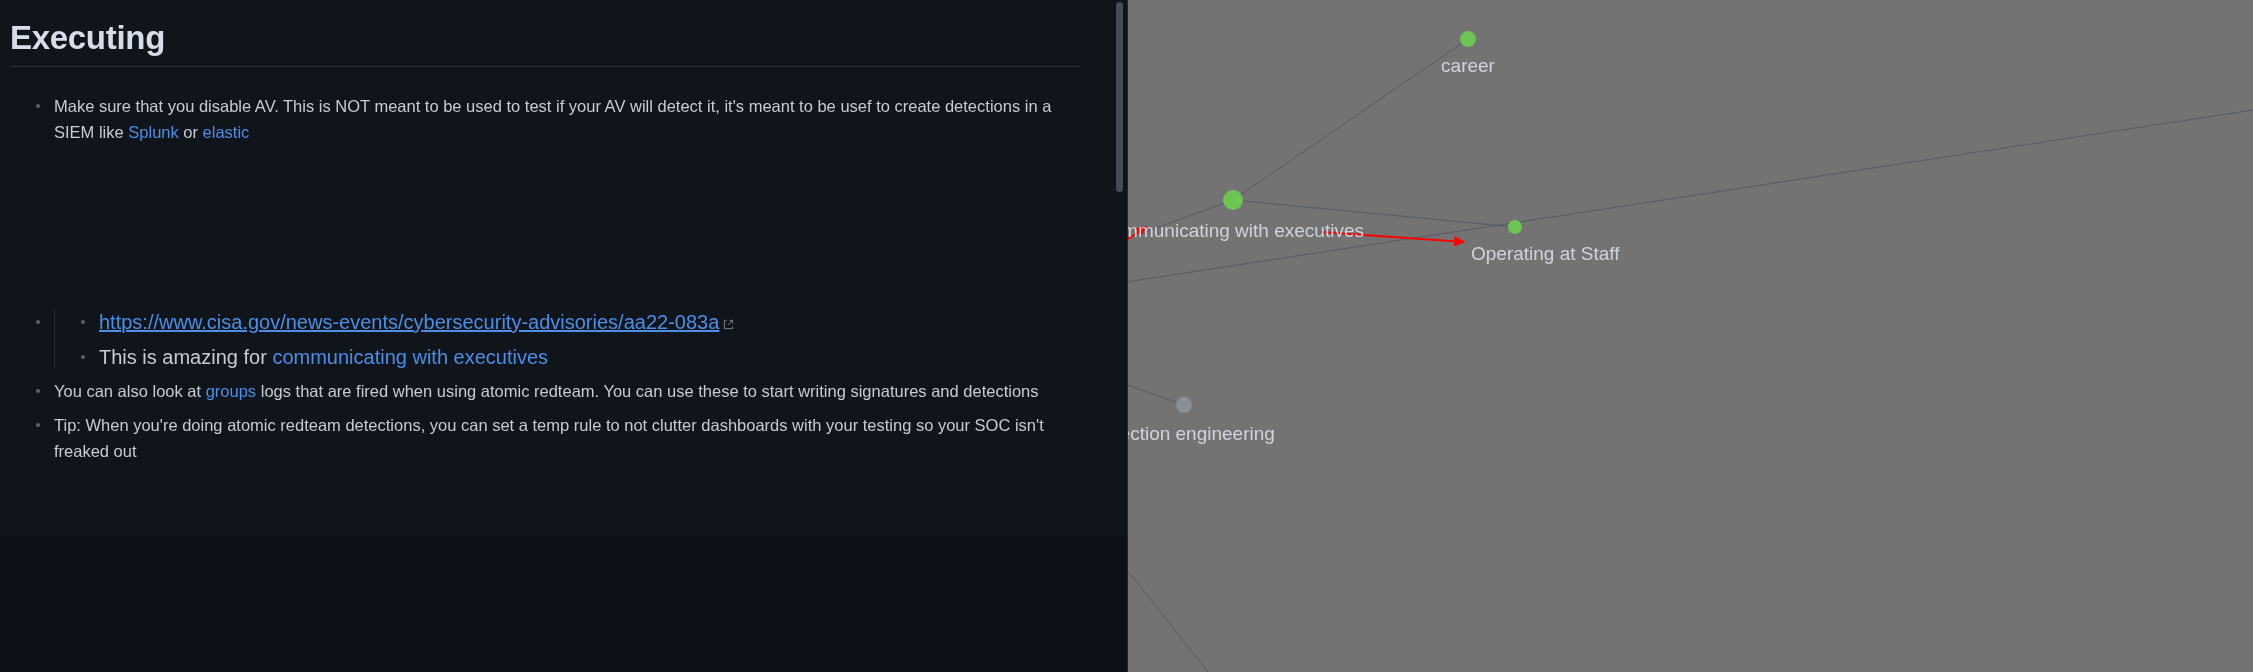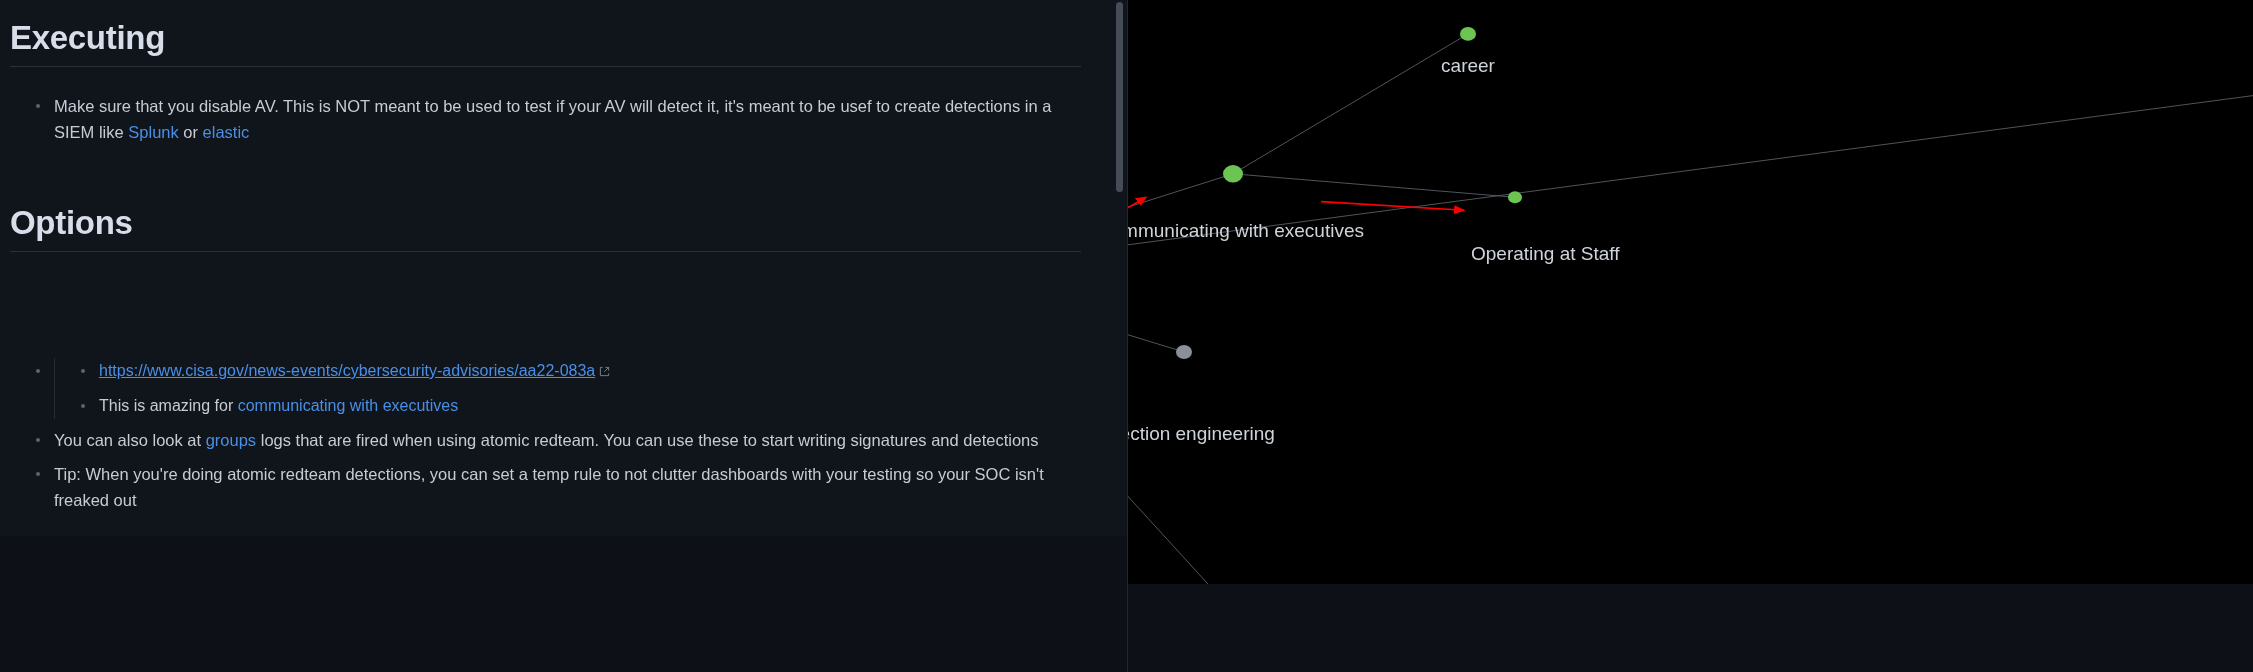--- a/index.html
+++ b/index.html
@@ -56,21 +56,21 @@
     position:absolute;
     left:-4px;top:11px;
     width:4px;height:4px;border-radius:50%;
     background:#5d646f;
   }
   ul.md ul.md{
     margin-top:8px;
     padding-left:30px;
     border-left:1px solid #262c35;
   }
-  ul.md ul.md > li{font-size:16px;}
+  ul.md ul.md > li{font-size:20px;}
 
   a.lnk{color:#4a8fe7;text-decoration:none;}
   a.lnk-u{color:#4a8fe7;text-decoration:underline;}
   code.inline{
     font-family:"Liberation Serif",serif;
     font-size:15px;
     color:#5ac46f;
     background:#1c2430;
     padding:1px 5px;
     border-radius:3px;
@@ -90,22 +90,22 @@
     background:#464c57;border-radius:4px;
   }
 
   
   #pane-divider{
     width:1px;height:672px;background:#22272f;flex:0 0 1px;
   }
 
   
   #graph-pane{
-    flex:1 1 auto;height:584px;
-    background:#000000;position:relative;overflow:hidden;
+    flex:1 1 auto;height:672px;
+    background:#737373;position:relative;overflow:hidden;
   }
   #graph-svg{position:absolute;inset:0;width:100%;height:100%;}
   .node-label{
     position:absolute;
     color:#cfd4dc;
     font-size:19px;
     line-height:19px;
     white-space:nowrap;
     transform:translateX(-50%);
     pointer-events:none;
@@ -123,21 +123,20 @@
       <h1 class="md h-exec">Executing</h1>
       <div class="sec-gap-3"></div>
       <ul class="md">
         <li>
           <span>Make sure that you disable AV. This is NOT meant to be used to test if your AV will detect it, it's meant to be usef to create detections in a SIEM like </span><a class="lnk" href="#">Splunk</a><span> or </span><a class="lnk" href="#">elastic</a>
         </li>
       </ul>
 
       <div class="sec-gap-1"></div>
 
-      <h1 class="md h-opts">Options</h1>
       <div class="sec-gap-3"></div>
 
       <div class="sec-gap-2"></div>
 
       <div class="sec-gap-4"></div>
       <ul class="md">
 
         <li>
           <ul class="md">
             <li>

